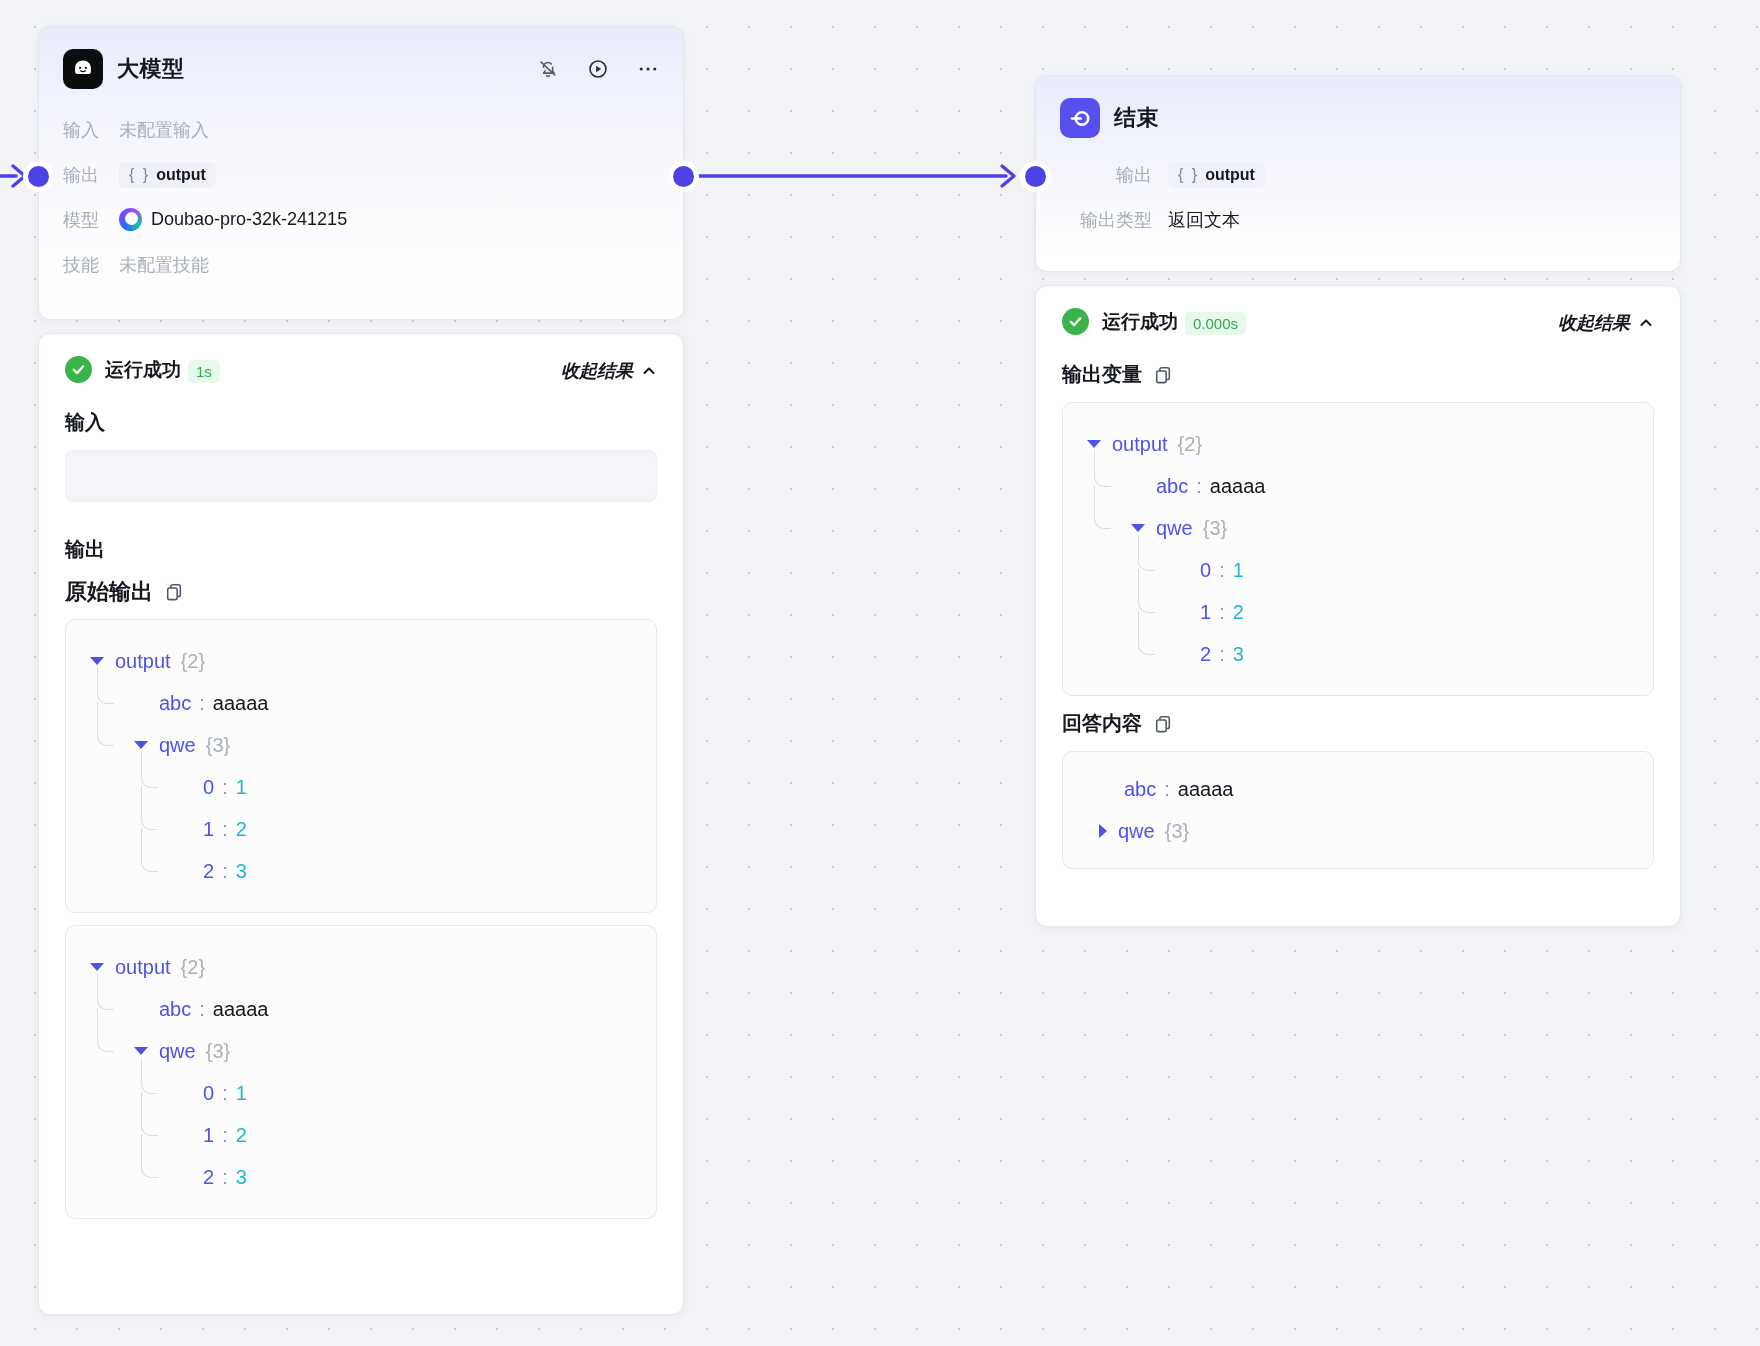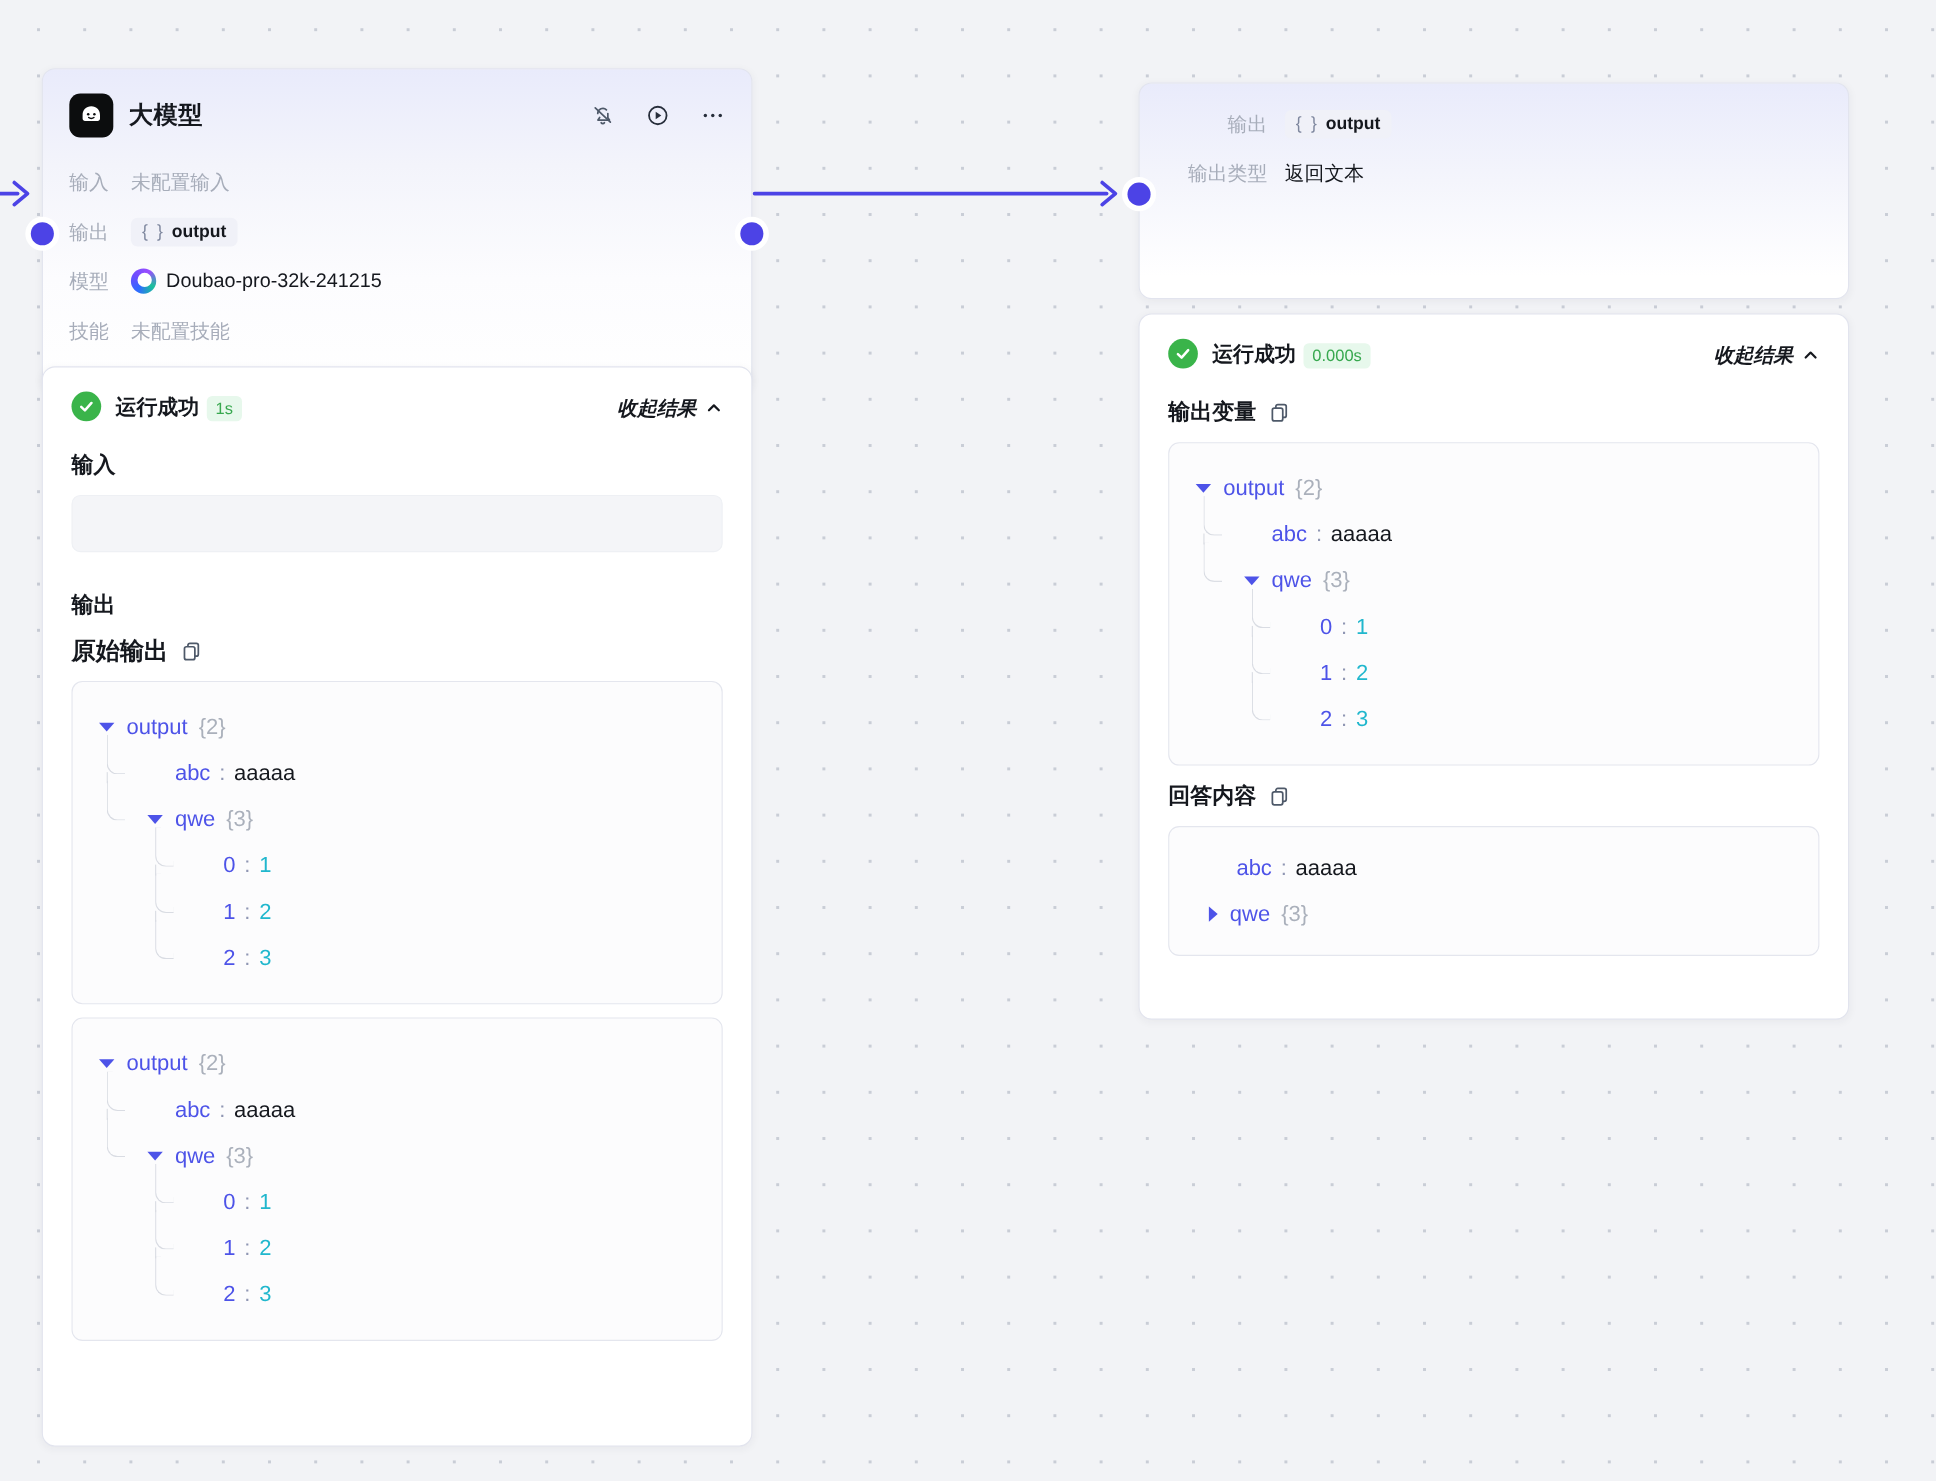--- a/index.html
+++ b/index.html
@@ -19,21 +19,21 @@
   }
   svg.wires { position:absolute; inset:0; width:100%; height:100%; pointer-events:none; }
 
   
   .card {
     position:absolute; background:#fff;
     border:1px solid #e2e4ee; border-radius:12px;
     box-shadow:0 2px 8px rgba(36,41,67,.05);
   }
   .node-llm { left:38px; top:26px; width:646px; height:294px;
-    background:linear-gradient(180deg,#e9ebfb 0%,#f3f4fb 30%,#fcfcfe 65%,#ffffff 100%);margin-top:36px; }
+    background:linear-gradient(180deg,#e9ebfb 0%,#f3f4fb 30%,#fcfcfe 65%,#ffffff 100%); }
   .node-end { left:1035px; top:75px; width:646px; height:197px;
     background:linear-gradient(180deg,#e9ebfb 0%,#f4f5fc 45%,#ffffff 90%); }
   .panel-llm { left:38px; top:333px; width:646px; height:982px; padding:22px 26px; }
   .panel-end { left:1035px; top:285px; width:646px; height:642px; padding:22px 26px; }
 
   
   .node-head { display:flex; align-items:center; padding:22px 24px 0 24px; }
   .nicon { width:40px; height:40px; border-radius:10px; flex:none;
            display:flex; align-items:center; justify-content:center; }
   .nicon-llm { background:#0c0d0e; }
@@ -184,20 +184,29 @@
       <div class="nrow">
         <span class="nlabel">技能</span>
         <span class="nmuted">未配置技能</span>
       </div>
     </div>
   </div>
 
   <div class="card node-end">
     <span class="port port-left"></span>
 
+    <div class="node-head">
+      <div class="nicon nicon-end">
+        <svg width="25" height="25" viewBox="0 0 24 24">
+          <circle cx="13.4" cy="12" r="6" fill="none" stroke="#fff" stroke-width="2.5"></circle>
+          <rect x="2.6" y="10.7" width="10.8" height="2.6" rx="1.3" fill="#fff"></rect>
+        </svg>
+      </div>
+      <div class="ntitle">结束</div>
+    </div>
 
     <div class="nrows" style="padding-top:14px">
       <div class="nrow">
         <span class="nlabel">输出</span>
         <span class="tag">
           <span class="tag-brace">{ }</span>
           <span class="tag-text">output</span>
         </span>
       </div>
       <div class="nrow">

